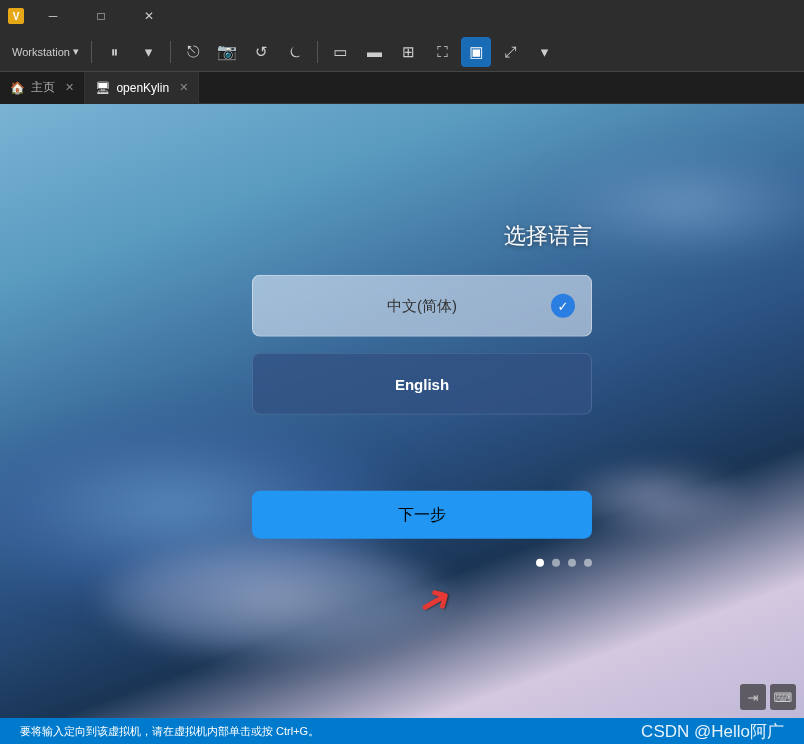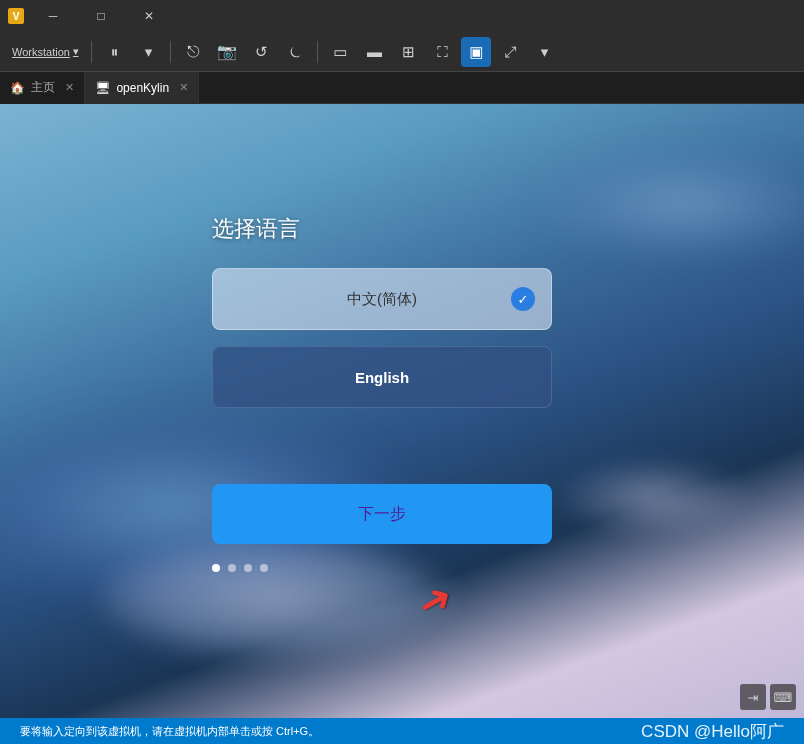--- a/index.html
+++ b/index.html
@@ -51,21 +51,20 @@
     .toolbar-btn {
       height: 30px;
       background: transparent;
       border: none;
       color: #cccccc;
       font-size: 11px;
       cursor: pointer;
       padding: 0 6px;
       display: flex; align-items: center; gap: 3px;
       border-radius: 3px;
-      text-decoration: underline;
     }
     .toolbar-sep { width: 1px; height: 22px; background: #555; margin: 0 3px; }
     .toolbar-icon-btn {
       width: 30px; height: 30px;
       background: transparent; border: none;
       color: #cccccc; cursor: pointer;
       display: flex; align-items: center; justify-content: center;
       font-size: 15px; border-radius: 3px;
     }
     .toolbar-icon-btn.active { background: #1a6bb5; color: white; }
@@ -143,21 +142,21 @@
 
     
     .lang-dialog {
       position: absolute;
       top: 50%;
       left: 50%;
       transform: translate(-50%, -55%);
       width: 380px;
       display: flex;
       flex-direction: column;
-      align-items: flex-start;
+      align-items: flex-end;
       gap: 16px;
     }
 
     .lang-title {
       color: white;
       font-size: 22px;
       font-weight: 400;
       text-shadow: 0 1px 4px rgba(0,0,0,0.5);
       margin-bottom: 8px;
     }
@@ -191,25 +190,25 @@
       right: 16px;
       width: 24px; height: 24px;
       background: #2a7de1;
       border-radius: 50%;
       display: flex; align-items: center; justify-content: center;
       color: white; font-size: 13px;
     }
 
     .next-btn {
       width: 340px;
-      height: 60px;
+      height: 48px;
       background: #2196f3;
       border: none;
       border-radius: 8px;
-      color: #4c1d95;
+      color: #000000;
       font-size: 16px;
       cursor: pointer;
       margin-top: 60px;
     }
 
     
     .dots-row {
       display: flex; gap: 8px; align-items: center;
       margin-top: 4px;
     }

